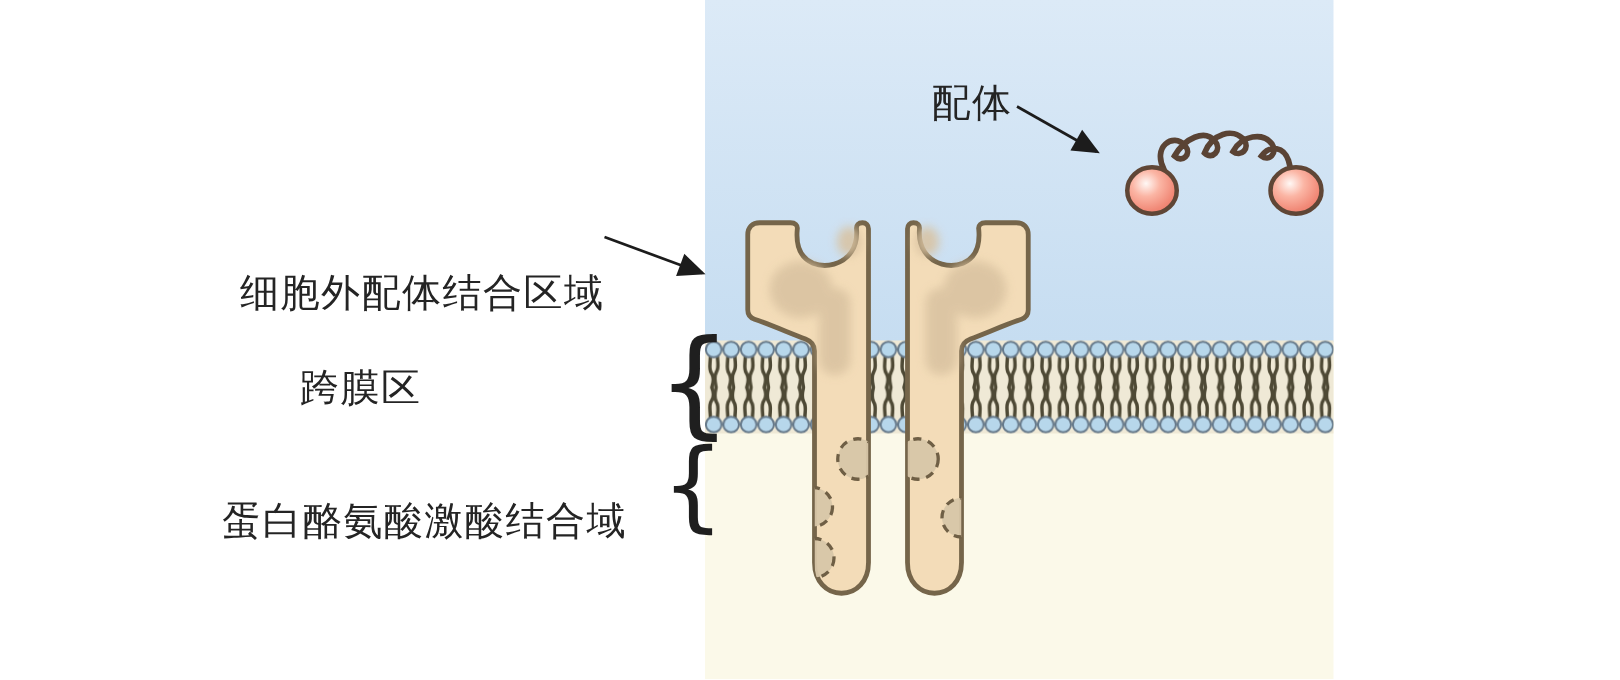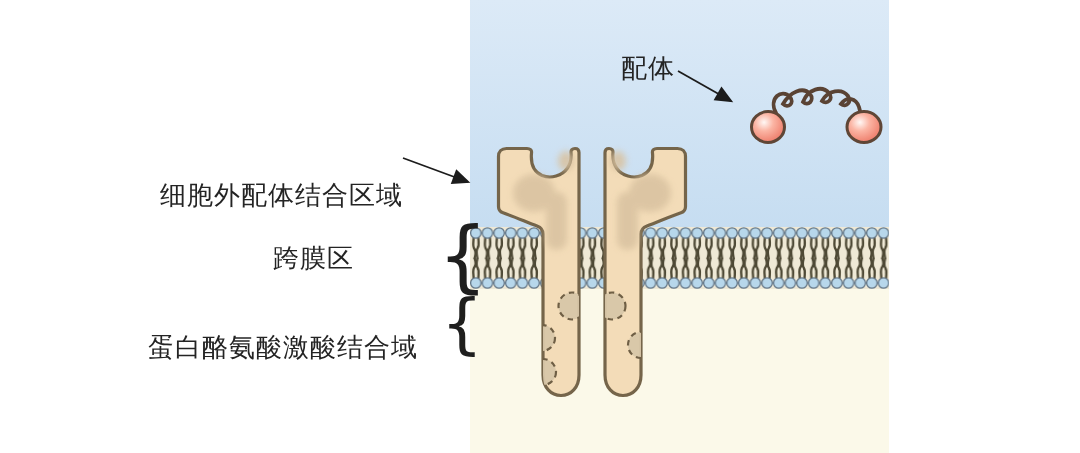--- a/index.html
+++ b/index.html
@@ -2,21 +2,21 @@
 <html><head>
 <meta charset="utf-8">
 <style>
   html,body{margin:0;padding:0;background:#ffffff;}
   .stage{position:relative;width:1080px;height:453px;background:#ffffff;overflow:hidden;
          font-family:"Liberation Sans","DejaVu Sans",sans-serif;}
   .stage svg{position:absolute;left:0;top:0;}
   .label{position:absolute;color:#242424;font-size:26px;letter-spacing:1px;
          white-space:nowrap;line-height:1;}
   .label-ecd{top:143px;left:120px;width:283px;text-align:right;margin-top:39px;}
-  .label-tm{top:245px;left:200px;width:227px;text-align:center;}
+  .label-tm{top:245px;left:200px;width:227px;text-align:left;}
   .label-kinase{top:310px;left:120px;width:298px;text-align:right;margin-top:24px;}
   .label-ligand{top:56px;left:621px;font-family:Liberation Serif, serif;}
   .brace{position:absolute;color:#1f1f1f;font-family:"DejaVu Sans",sans-serif;
          line-height:1;font-weight:400;}
   .brace-tm{left:438px;top:217px;font-size:78px;}
   .brace-kinase{left:441px;top:291px;font-size:66px;}
 </style>
 </head>
 <body>
 

